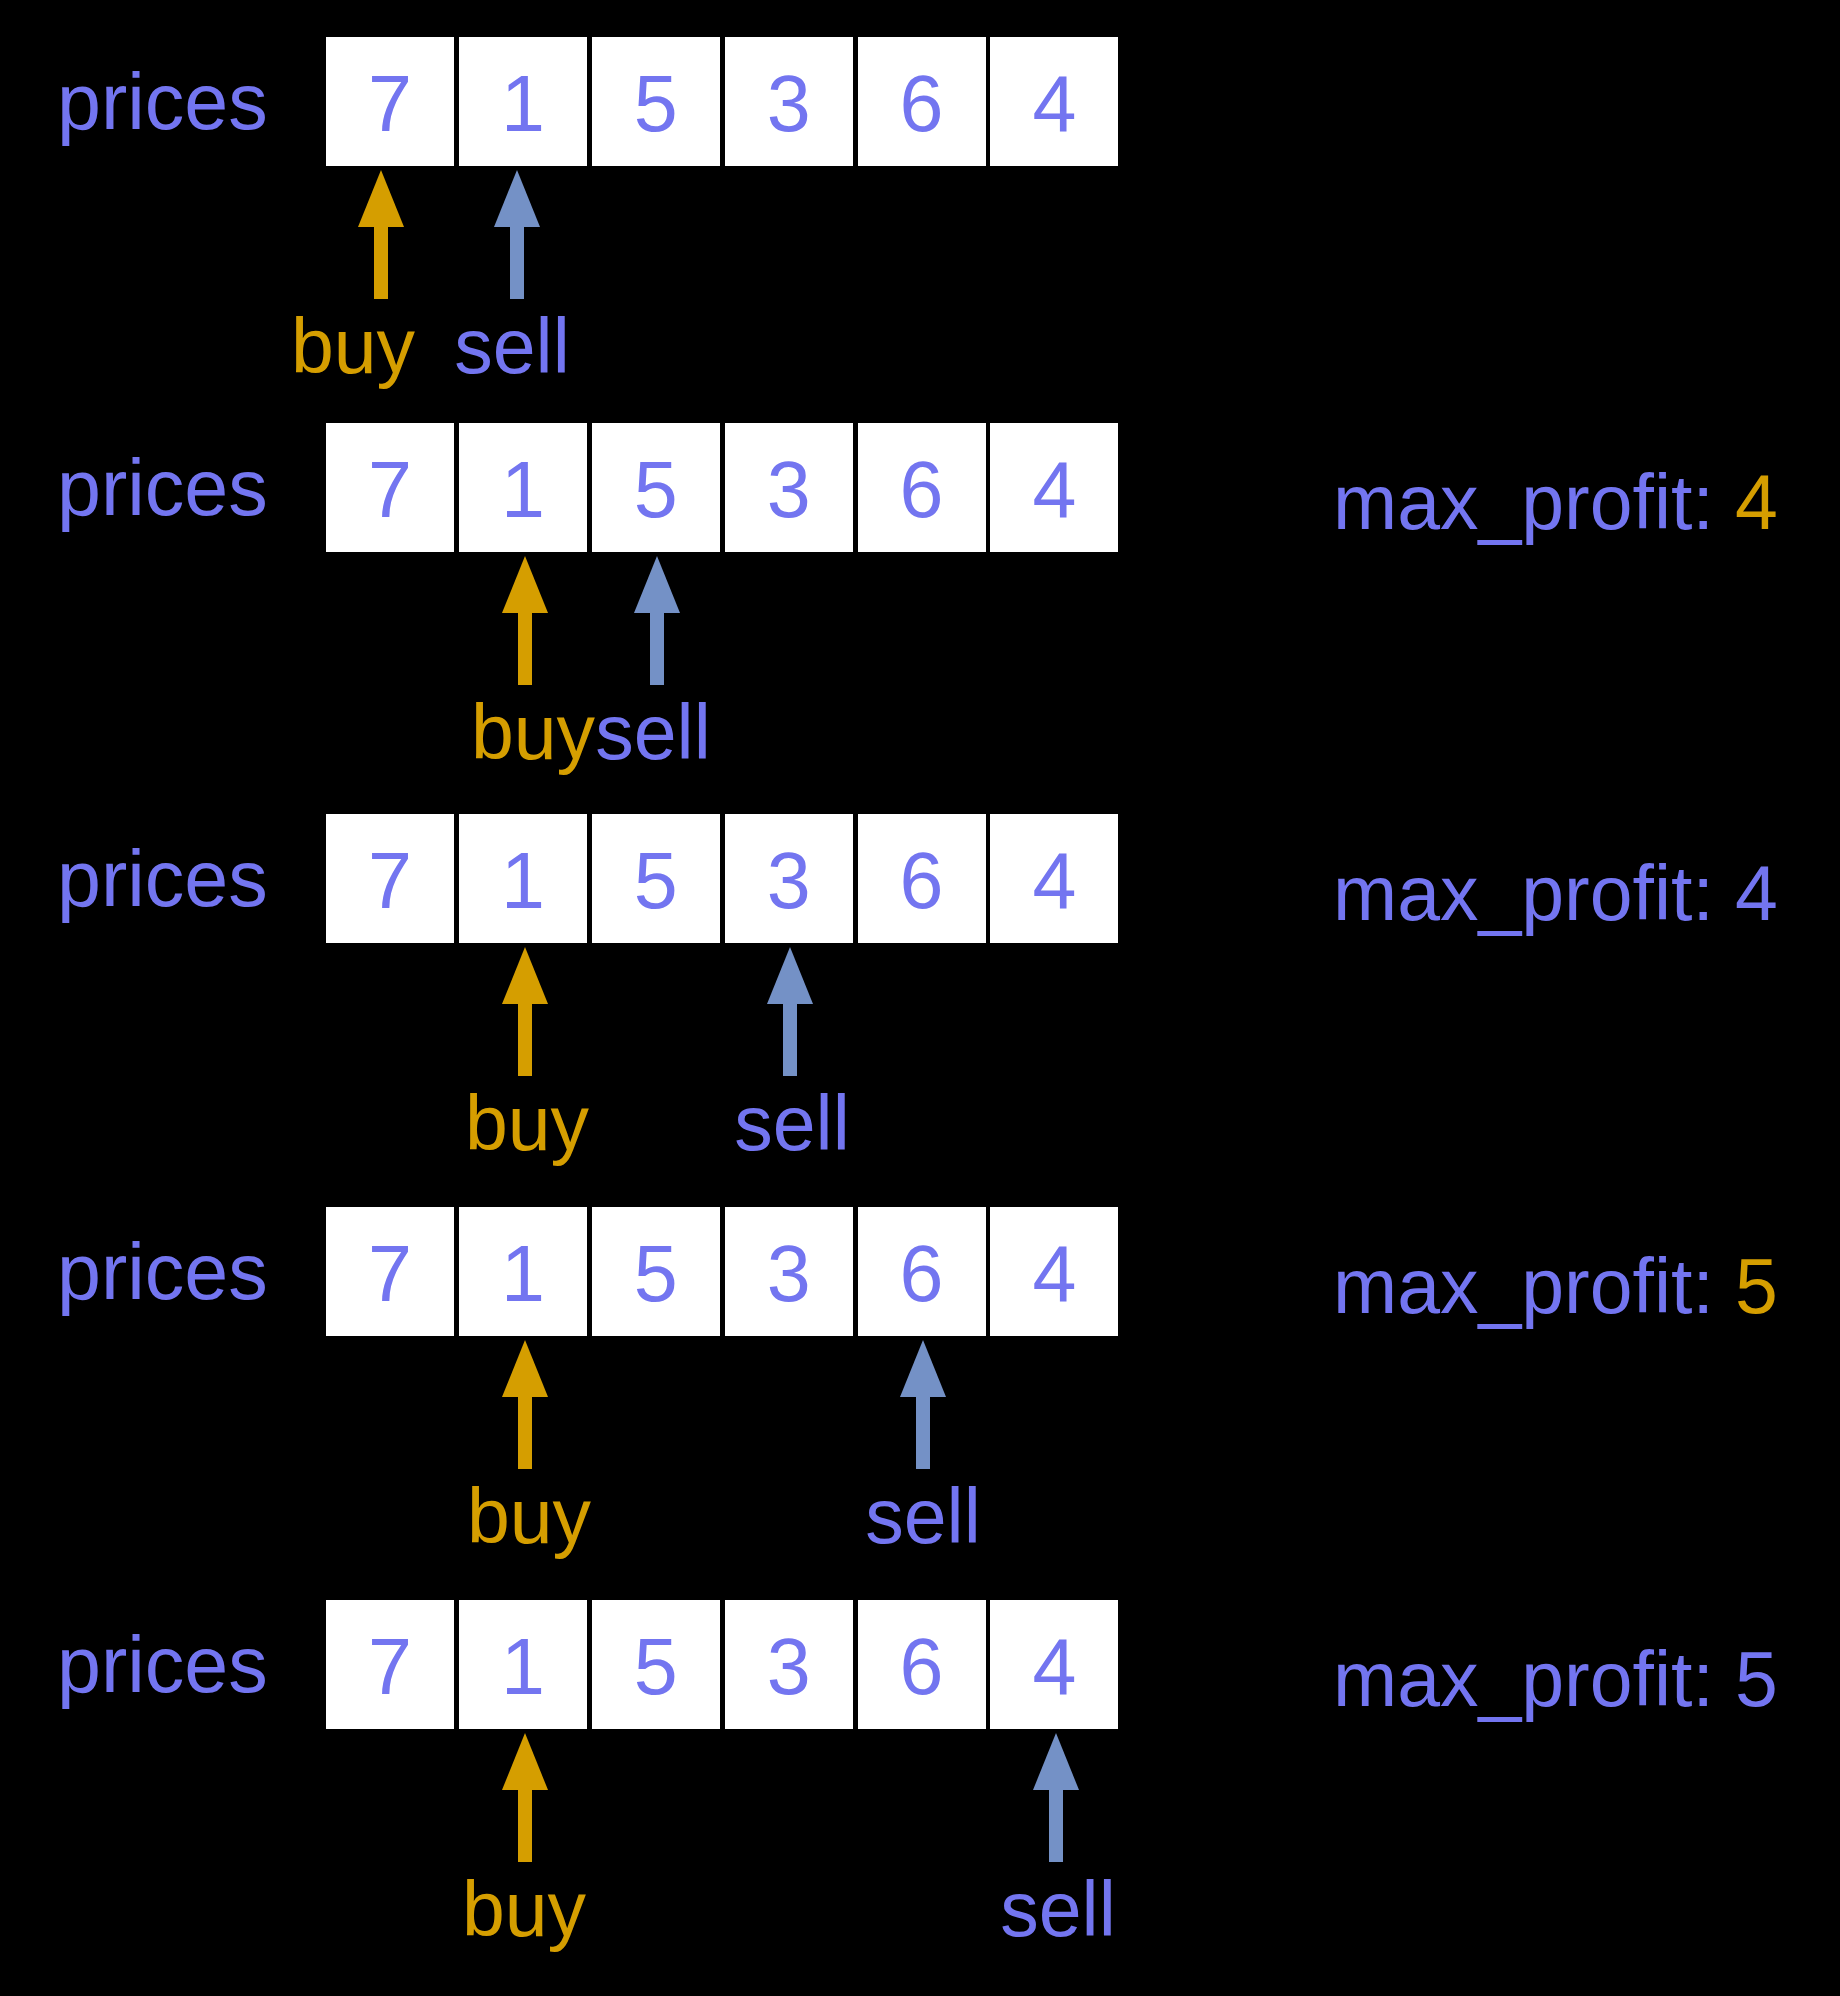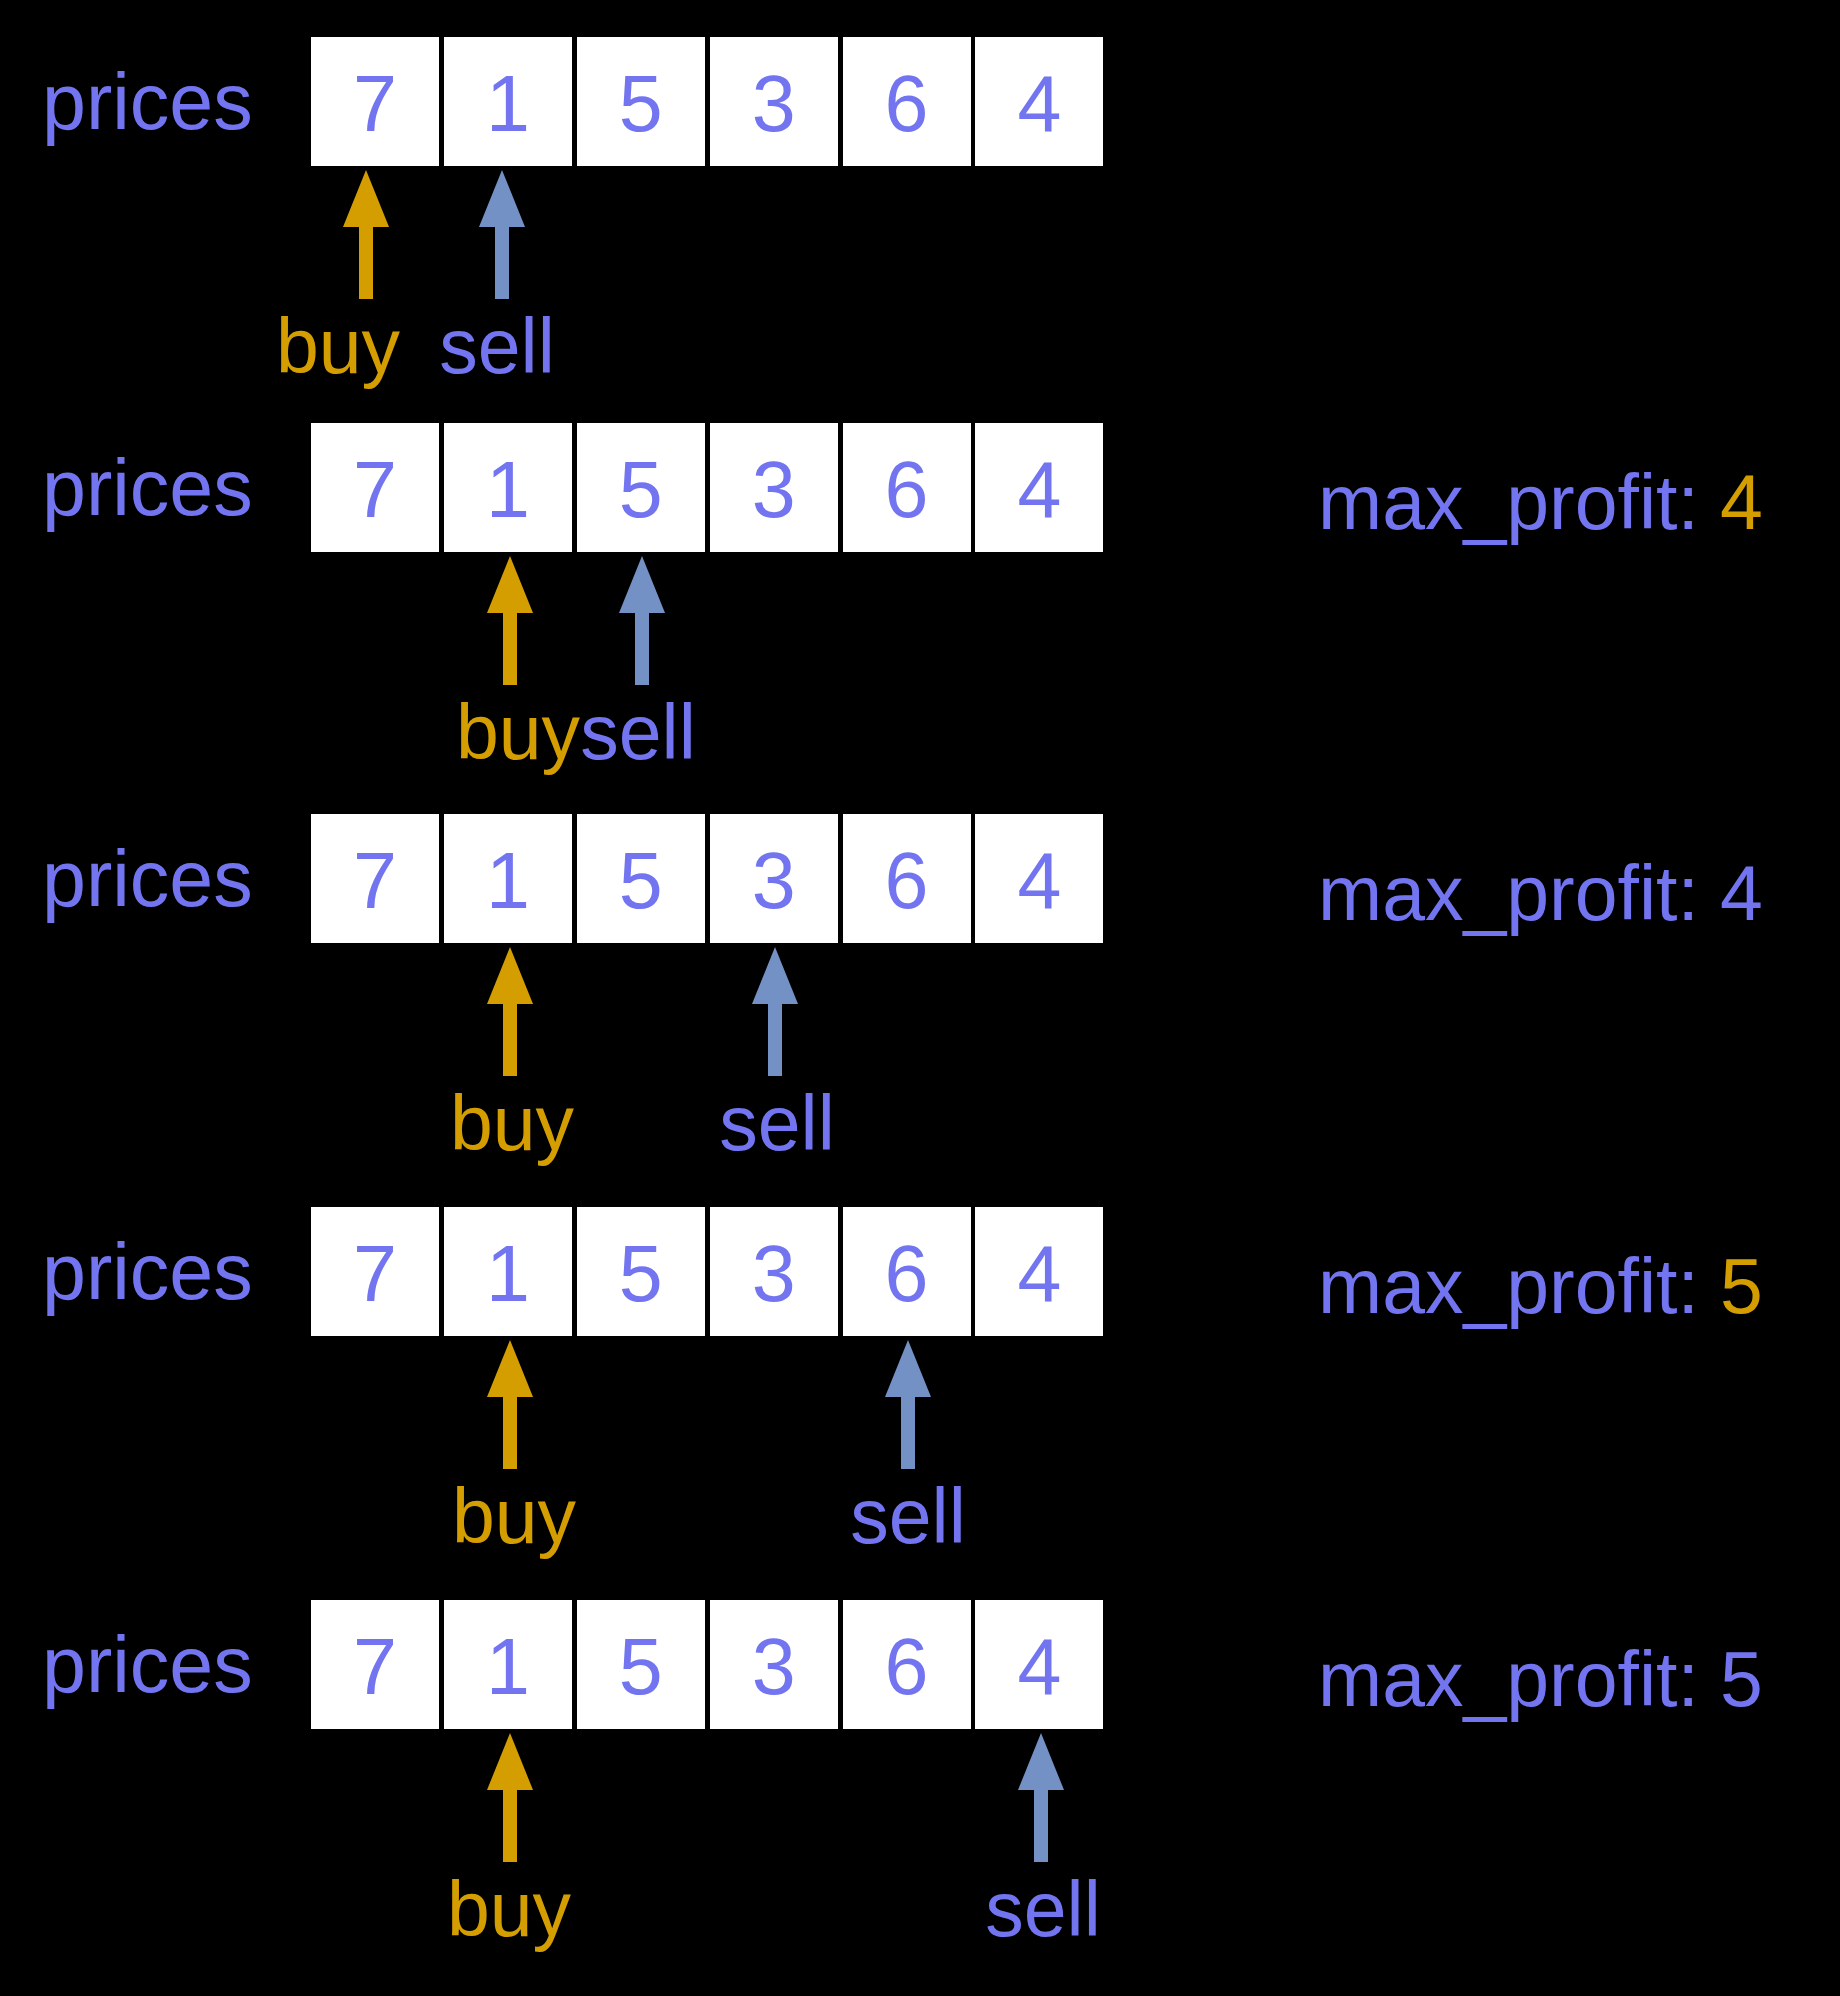--- a/index.html
+++ b/index.html
@@ -5,21 +5,21 @@
   :root{
     --purple:#7375F0;
     --amber:#D59E00;
     --steel:#7491C6;
   }
   html,body{margin:0;padding:0;background:#000;}
   .canvas{
     position:relative;width:1840px;height:1996px;background:#000;
     font-family:"Liberation Sans",sans-serif;overflow:hidden;
   }
-  .row{position:absolute;left:3px;width:1568px;height:385px;}
+  .row{position:absolute;left:18px;width:1568px;height:385px;}
   .prices-label{
     position:absolute;left:39px;top:0;height:129px;display:flex;align-items:center;
     padding-bottom:18px;font-size:79px;color:var(--purple);
   }
   .cells{position:absolute;left:308px;top:0;display:flex;gap:4.9px;}
   .cell{
     width:128px;height:129px;background:#ffffff;
     display:flex;align-items:center;justify-content:center;
     font-size:79px;color:var(--purple);padding-top:4.9px;box-sizing:border-box;
   }

